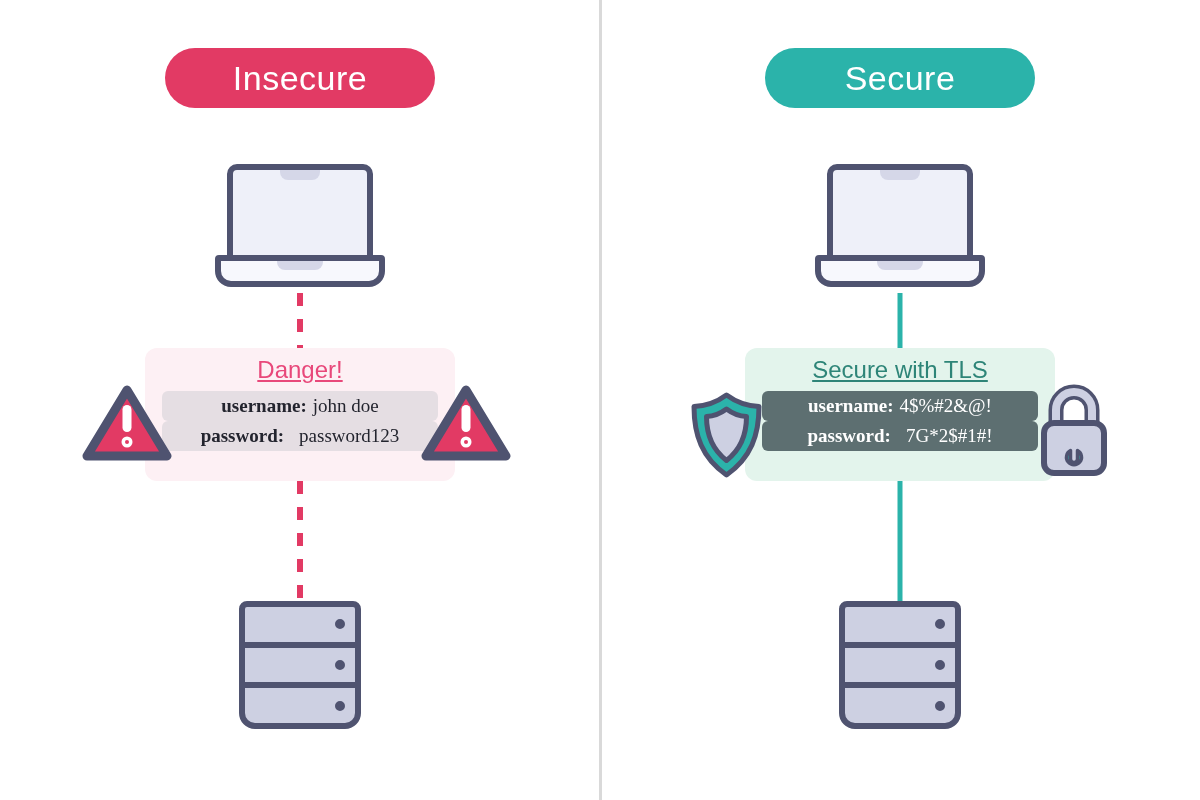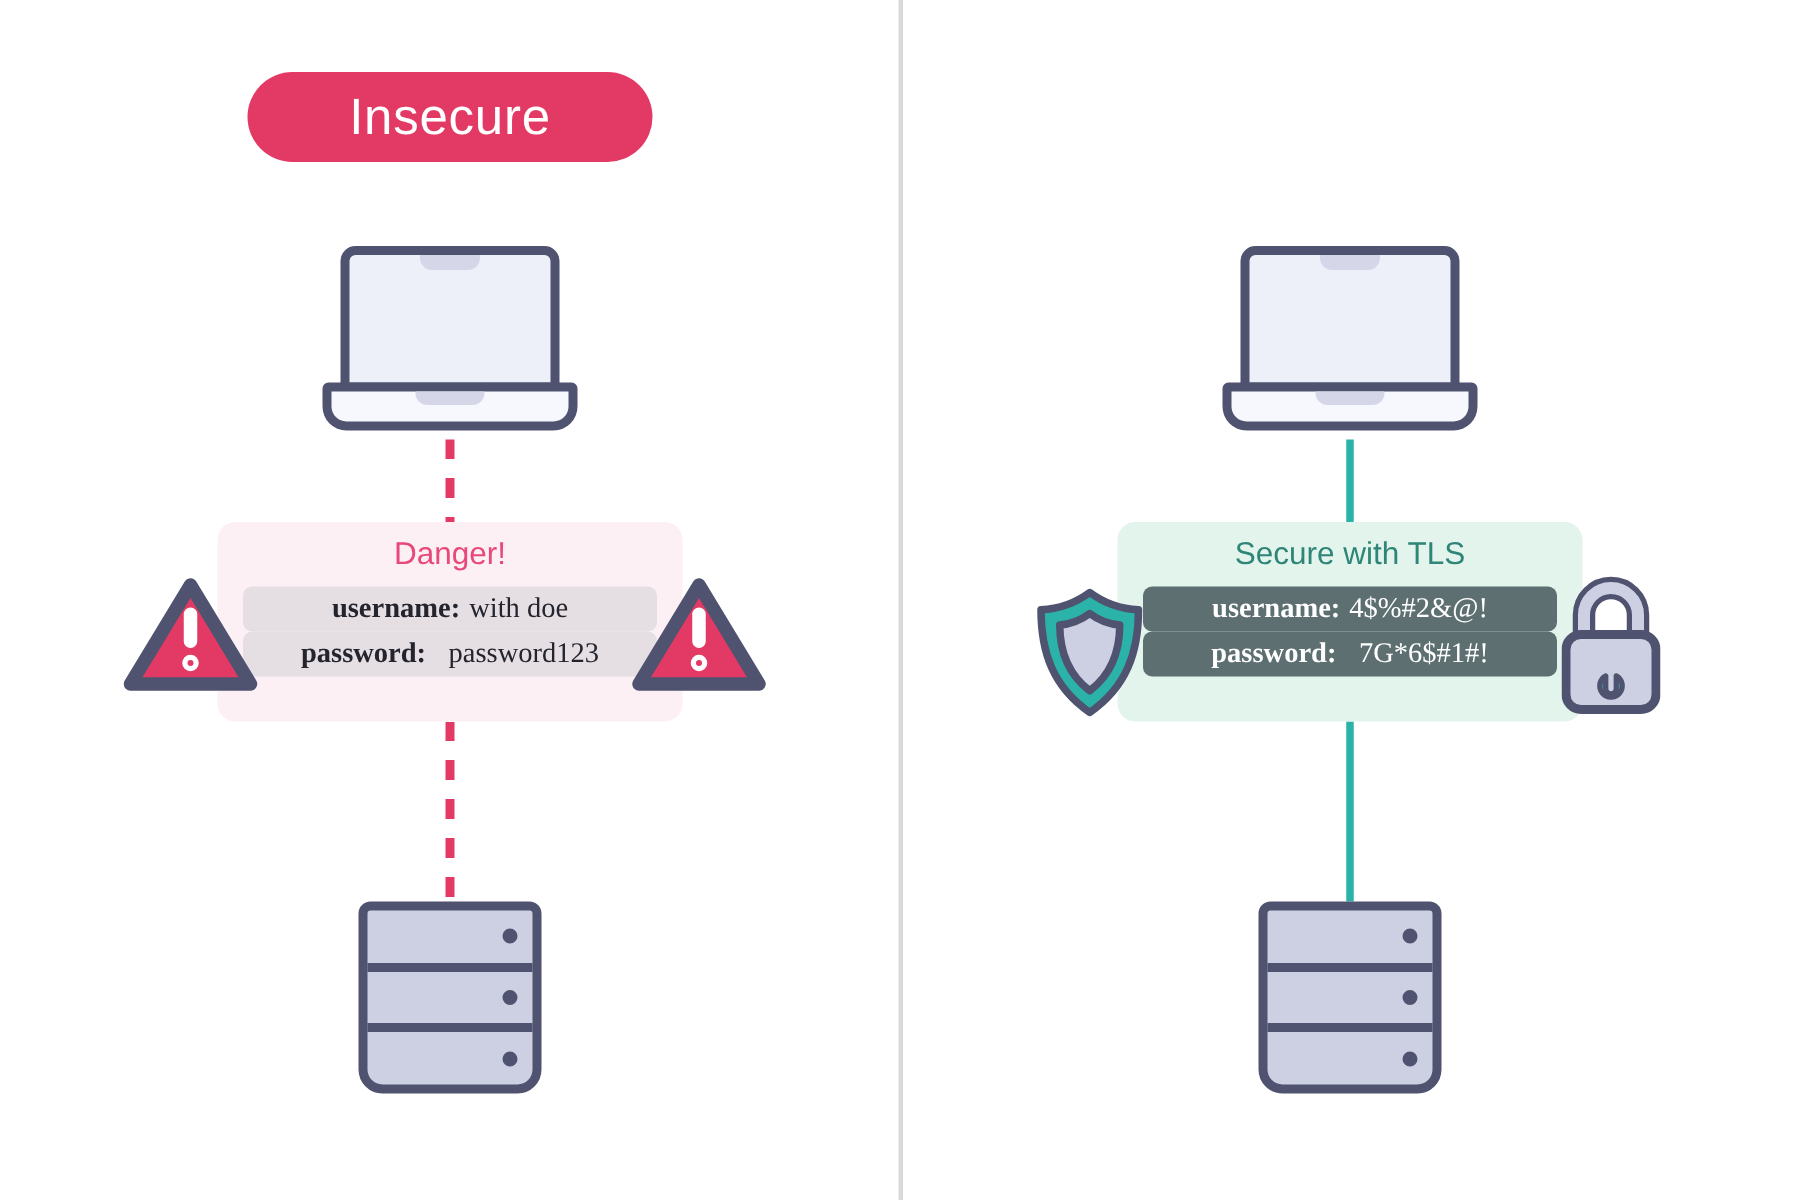--- a/index.html
+++ b/index.html
@@ -51,21 +51,21 @@
   .conn.seg2{top:465px;height:120px;}
   .insecure .conn{background:repeating-linear-gradient(to bottom,
       var(--insecure-accent) 0 13px,transparent 13px 26px);}
   .secure .conn{width:5px;background:var(--secure-accent);}
 
   
   .cred-box{position:absolute;top:332px;left:50%;transform:translateX(-50%);
     width:310px;height:133px;border-radius:12px;text-align:center;padding-top:8px;z-index:1;}
   .insecure .cred-box{background:var(--insecure-box-bg);}
   .secure .cred-box{background:var(--secure-box-bg);text-align:center;}
-  .box-title{font-size:21px;line-height:28px;}
+  .box-title{font-size:24px;line-height:28px;text-decoration:underline;}
   .insecure .box-title{color:var(--danger-title);}
   .secure .box-title{color:var(--secure-title);}
   .cred-row{width:276px;height:30px;margin:0 auto;border-radius:6px;
     display:flex;align-items:center;justify-content:center;gap:6px;font-size:19px;font-family:Liberation Serif, serif;}
   .cred-row.first{margin-top:7px;}
   .cred-row.second{gap:15px;}
   .insecure .cred-row{background:var(--insecure-row-bg);color:var(--insecure-row-text);}
   .secure .cred-row{background:var(--secure-row-bg);color:var(--secure-row-text);}
   .cred-label{font-weight:700;}
 
@@ -100,21 +100,21 @@
         <div class="laptop-base-notch"></div>
       </div>
     </div>
 
     <div class="conn seg1"></div>
 
     <div class="cred-box">
       <div class="box-title">Danger!</div>
       <div class="cred-row first">
         <span class="cred-label">username:</span>
-        <span class="cred-value">with doe</span>
+        <span class="cred-value">john doe</span>
       </div>
       <div class="cred-row second">
         <span class="cred-label">password:</span>
         <span class="cred-value">password123</span>
       </div>
     </div>
 
     <span class="side-icon tri-left">
       <svg width="92" height="82" viewBox="0 0 92 82">
         <path d="M46 8 L86 74 L6 74 Z" fill="#e23a64" stroke="#4f5370" stroke-width="9" stroke-linejoin="round"></path>
@@ -143,41 +143,42 @@
         </div>
       <div class="server-bay">
           <span class="server-led"></span>
         </div>
     </div>
   </div>
 
   <div class="divider"></div>
 
   <div class="panel secure">
+    <div class="badge">Secure</div>
 
     <div class="laptop">
       <div class="laptop-screen">
         <div class="laptop-notch"></div>
       </div>
       <div class="laptop-base">
         <div class="laptop-base-notch"></div>
       </div>
     </div>
 
     <div class="conn seg1"></div>
 
     <div class="cred-box">
       <div class="box-title">Secure with TLS</div>
       <div class="cred-row first">
         <span class="cred-label">username:</span>
         <span class="cred-value">4$%#2&amp;@!</span>
       </div>
       <div class="cred-row second">
         <span class="cred-label">password:</span>
-        <span class="cred-value">7G*6$#1#!</span>
+        <span class="cred-value">7G*2$#1#!</span>
       </div>
     </div>
 
     <span class="side-icon shield-pos">
       <svg width="77" height="88" viewBox="0 0 77 88">
         <path d="M38.5 4 C48 11 59 15 71 15.5 C71 44 63 67 38.5 84 C14 67 6 44 6 15.5 C18 15 29 11 38.5 4 Z" fill="#2bb3aa" stroke="#4f5370" stroke-width="5" stroke-linejoin="round"></path>
         <path d="M38.5 18 C44.5 22.5 51.5 25.2 58.5 25.6 C58.5 43 53.5 58 38.5 69.5 C23.5 58 18.5 43 18.5 25.6 C25.5 25.2 32.5 22.5 38.5 18 Z" fill="#cdd0e2" stroke="#4f5370" stroke-width="5" stroke-linejoin="round"></path>
       </svg>
     </span>
     <span class="side-icon lock-pos">

